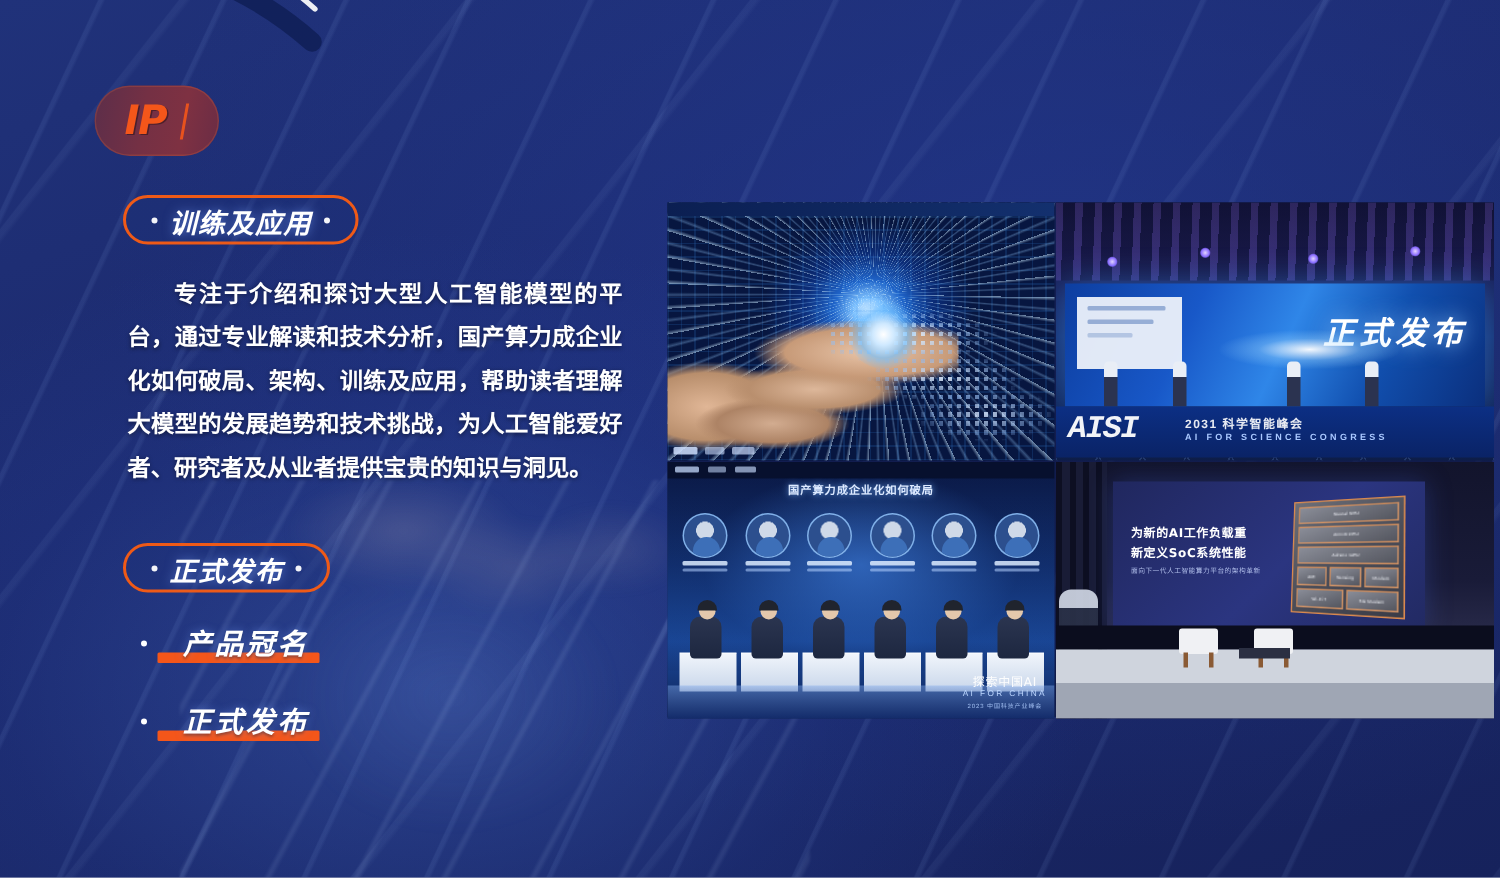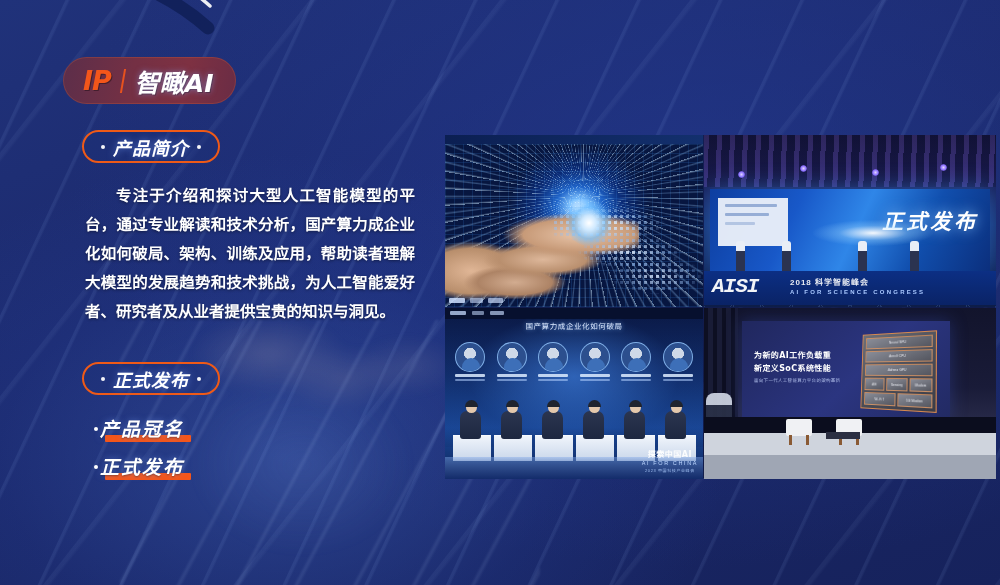--- a/index.html
+++ b/index.html
@@ -116,22 +116,22 @@
     position:absolute; left:85px; top:182px; width:330px;
     font-family:"DejaVu Sans", "Liberation Sans", sans-serif;
     font-size:15.5px; line-height:29px; font-weight:bold;
     color:#ffffff; text-indent:31px; text-align:justify;
     text-shadow:0 1px 3px rgba(0,0,0,.45);
   }
 
   
   .coop-list { position:absolute; left:94px; top:413px; width:300px; }
   .coop-item {
-    display:flex; align-items:center; gap:2px;
-    height:28px; margin-bottom:10px; position:relative; width:max-content;
+    display:flex; align-items:center; gap:24px;
+    height:28px; margin-bottom:24px; position:relative; width:max-content;
   }
   .coop-item .bullet { width:4px; height:4px; border-radius:50%; background:#ffffff; flex:none; margin-top:4px; }
   .coop-item .label {
     position:relative; z-index:2;
     font-family:"DejaVu Sans", sans-serif;
     font-weight:bold; font-style:italic; font-size:19px; letter-spacing:2px;
     color:#ffffff;
     text-shadow:0 0 6px rgba(120,160,255,.5), 0 1px 2px rgba(0,0,0,.4);
   }
   .coop-item .ul {
@@ -236,42 +236,42 @@
                      repeating-linear-gradient(-62deg, rgba(110,150,220,.22) 0 1px, rgba(0,0,0,0) 1px 26px); }
 
   
   .c3 { background:linear-gradient(180deg,#0a1742 0%,#123070 40%,#1b4a9c 70%,#0e2458 100%); }
   .c3 .topbar { position:absolute; left:0; right:0; top:0; height:11px; background:#07102e; }
   .c3 .topbar i { position:absolute; top:3px; height:4px; background:#b9cdf0; border-radius:1px; opacity:.8; }
   .c3 .screenbg { position:absolute; left:0; right:0; top:11px; height:128px;
     background:radial-gradient(ellipse 150px 90px at 50% 45%, rgba(70,140,240,.55), rgba(12,30,80,.1) 70%); }
   .c3 .title-cn {
     position:absolute; left:0; right:0; top:12px; text-align:center;
-    font-family:"DejaVu Sans",sans-serif; font-size:7.5px; font-weight:normal;
+    font-family:"DejaVu Sans",sans-serif; font-size:7.5px; font-weight:bold;
     color:#dce9ff; letter-spacing:.6px; text-shadow:0 0 5px rgba(120,180,255,.8);
   }
   .c3 .avrow { position:absolute; left:10px; right:10px; top:34px; display:flex; justify-content:space-between; }
   .c3 .av { width:30px; }
   .c3 .av .circ { width:30px; height:30px; border-radius:50%; border:1px solid rgba(150,200,255,.8);
     background:radial-gradient(circle at 50% 38%, #cfd9e8 0 26%, #2c4f8e 27% 100%); overflow:hidden; position:relative; }
   .c3 .av .circ::after { content:""; position:absolute; left:6px; top:15px; width:18px; height:16px; border-radius:9px 9px 0 0; background:#3d6fb8; }
   .c3 .av .nm { margin-top:2px; height:3px; background:rgba(220,235,255,.85); border-radius:1px; }
   .c3 .av .rl { margin-top:2px; height:2px; background:rgba(180,210,255,.55); border-radius:1px; }
   .c3 .seatrow { position:absolute; left:6px; right:6px; bottom:18px; display:flex; justify-content:space-between; align-items:flex-end; }
   .c3 .seat { width:42px; height:66px; position:relative; }
   .c3 .seat .cube { position:absolute; left:2px; bottom:0; width:38px; height:26px;
     background:linear-gradient(180deg,#f2f6fc,#c8d6ea); box-shadow:0 1px 0 rgba(255,255,255,.5) inset; }
   .c3 .seat .body { position:absolute; left:9px; bottom:22px; width:21px; height:28px; border-radius:7px 7px 3px 3px;
     background:linear-gradient(180deg,#2b3550,#1d2740); }
   .c3 .seat .head { position:absolute; left:15px; bottom:48px; width:11px; height:11px; border-radius:50%; background:#e4c8ac; }
   .c3 .seat .hair { position:absolute; left:14px; bottom:54px; width:13px; height:7px; border-radius:7px 7px 0 0; background:#20242e; }
   .c3 .stagefloor { position:absolute; left:0; right:0; bottom:0; height:22px;
     background:linear-gradient(180deg,rgba(130,170,235,.45),rgba(20,45,110,.85)); }
   .c3 .wm { position:absolute; right:5px; bottom:6px; text-align:center; }
-  .c3 .wm .w1 { font-family:"DejaVu Sans",sans-serif; font-weight:bold; font-size:8px; color:#fff; letter-spacing:.5px; opacity:.95; }
+  .c3 .wm .w1 { font-family:"DejaVu Sans",sans-serif; font-weight:normal; font-size:8px; color:#fff; letter-spacing:.5px; opacity:.95; }
   .c3 .wm .w2 { font-size:5.5px; color:#bcd6ff; letter-spacing:1.6px; margin-top:1px; }
   .c3 .wm .w3 { font-size:4px; color:#9dbbee; letter-spacing:.6px; margin-top:1px; }
 
   
   .c4 { background:linear-gradient(180deg,#12142c 0%,#191b38 46%,#2a2c4c 70%,#3a3c58 100%); }
   .c4 .slide {
     position:absolute; left:38px; top:13px; width:208px; height:98px;
     background:linear-gradient(135deg,#20275e,#2b3580 55%,#222a63);
     box-shadow:0 0 16px rgba(60,90,200,.35);
   }
@@ -320,26 +320,25 @@
     <path d="M-40,10 C40,-40 170,-28 250,46" stroke="#f4561a" stroke-width="15" fill="none" stroke-linecap="round"></path>
     <path d="M-45,36 C38,-18 162,-8 240,62" stroke="#ffffff" stroke-width="3.5" fill="none" opacity=".92" stroke-linecap="round"></path>
     <path d="M-52,58 C34,2 160,14 238,84" stroke="#0e1c52" stroke-width="13" fill="none" opacity=".75" stroke-linecap="round"></path>
   </svg>
 
   <div class="left-col">
 
     <div class="logo-pill">
       <span class="logo-ip" data-bind="logo.prefix">IP</span>
       <span class="logo-sep"></span>
-      <span class="logo-name" data-bind="logo.name">智瞰AI</span>
     </div>
 
     <div class="sec-badge" id="badge-intro">
       <span class="dot"></span>
-      <span class="txt" data-bind="sections.intro.badge">产品简介</span>
+      <span class="txt" data-bind="sections.intro.badge">训练及应用</span>
       <span class="dot"></span>
     </div>
 
     <p class="intro-body" data-bind="sections.intro.body">专注于介绍和探讨大型人工智能模型的平台，通过专业解读和技术分析，国产算力成企业化如何破局、架构、训练及应用，帮助读者理解大模型的发展趋势和技术挑战，为人工智能爱好者、研究者及从业者提供宝贵的知识与洞见。</p>
 
     <div class="sec-badge" id="badge-coop">
       <span class="dot"></span>
       <span class="txt" data-bind="sections.cooperation.badge">正式发布</span>
       <span class="dot"></span>
     </div>
@@ -390,21 +389,21 @@
         <div class="cn-big" data-bind="gallery.cells.1.stage_text">正式发布</div>
         <div class="flare"></div>
         <div class="person" style="left:26px"></div>
         <div class="person" style="left:72px"></div>
         <div class="person" style="left:148px"></div>
         <div class="person" style="left:200px"></div>
       </div>
 
       <div class="banner">
         <div class="aisi" data-bind="gallery.cells.1.banner_brand">AISI</div>
-        <div class="sub1" data-bind="gallery.cells.1.banner_line1">2018 科学智能峰会</div>
+        <div class="sub1" data-bind="gallery.cells.1.banner_line1">2031 科学智能峰会</div>
         <div class="sub2" data-bind="gallery.cells.1.banner_line2">AI FOR SCIENCE CONGRESS</div>
       </div>
       <div class="floor"></div>
     </div>
 
     <div class="cell c3">
       <div class="topbar">
         <i style="left:5px;width:16px"></i>
         <i style="left:27px;width:12px;opacity:.6"></i>
         <i style="left:45px;width:14px;opacity:.7"></i>

